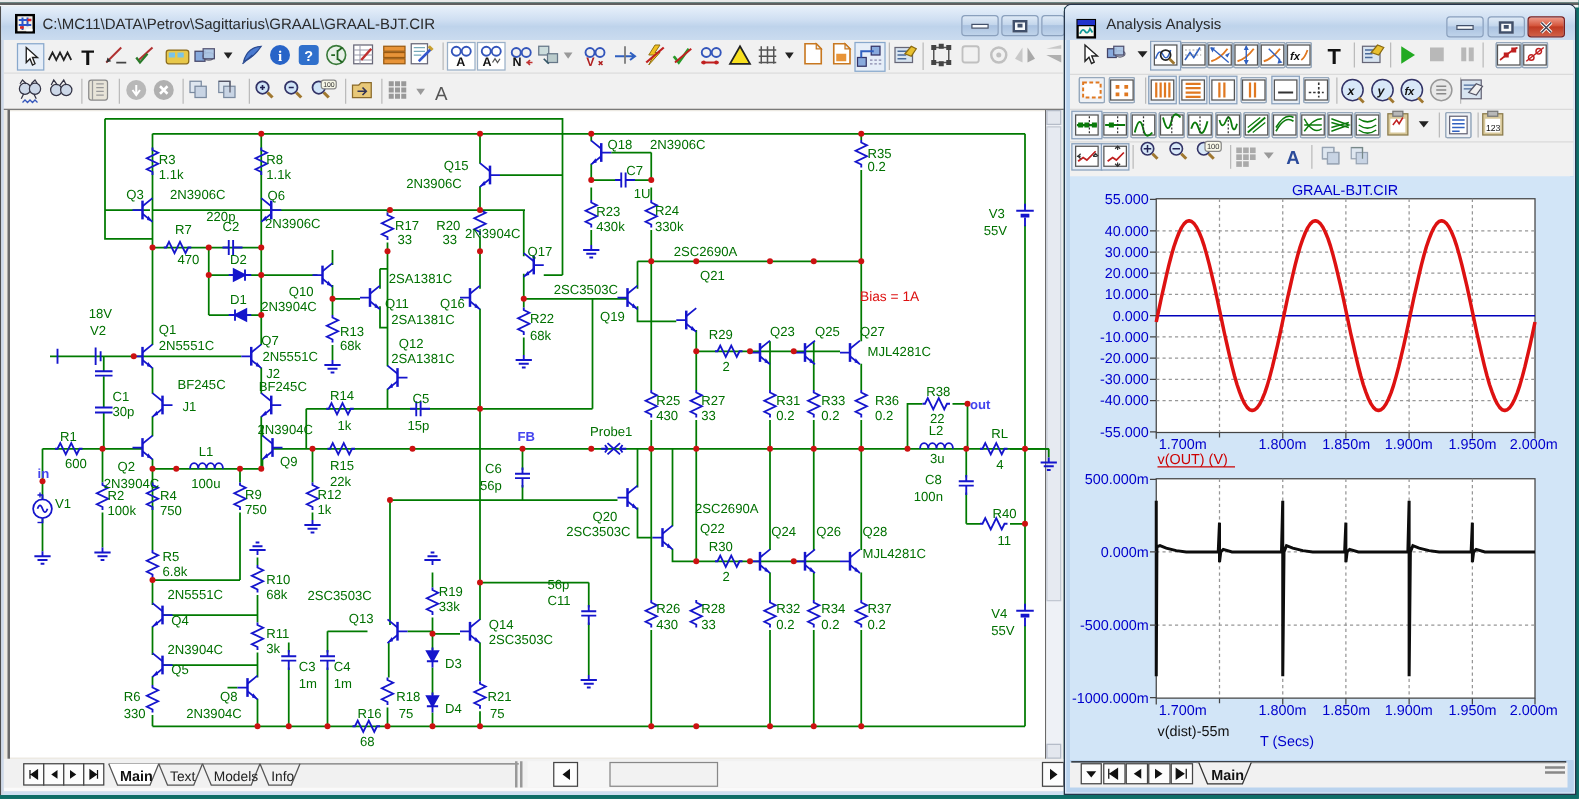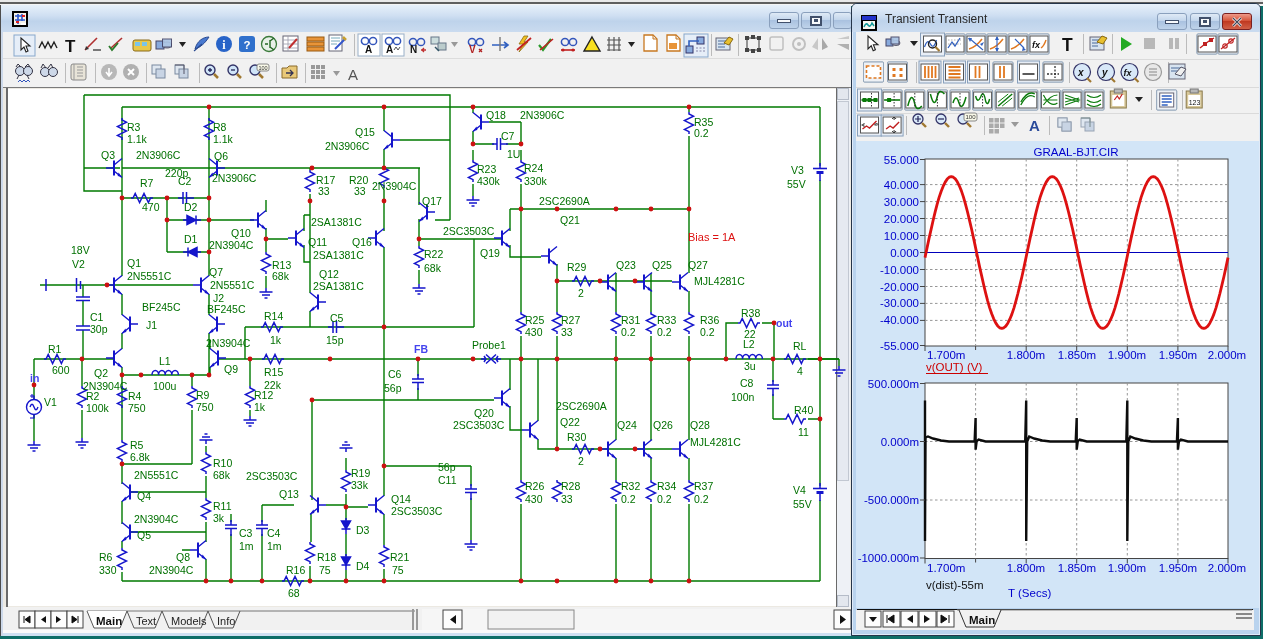--- a/index.html
+++ b/index.html
@@ -26,20 +26,21 @@
 
   <div class="abs" style="left:1px;top:0;width:850px;height:27px;background:linear-gradient(#e7f0fa,#cfdff2 40%,#bed3eb 60%,#cadbef);">
     <svg class="abs" style="left:11px;top:6px;" width="16" height="16">
       <rect x="0" y="0" width="16" height="16" fill="#000"></rect>
       <rect x="2" y="2" width="12" height="12" fill="#f3f0e8"></rect>
       <path d="M3,5 h10 M6,3 v10 M3,9 h10 M10,3 v7" stroke="#2a55cc" stroke-width="1.6" fill="none"></path>
       <rect x="10" y="4" width="3" height="2" fill="#e02020"></rect>
           <rect x="4" y="10" width="3" height="2" fill="#e02020"></rect>
       <rect x="9" y="12" width="5" height="2" fill="#fff"></rect>
     </svg>
+    <div class="abs titletext" style="left:33px;top:7px;white-space:nowrap;">C:\MC11\DATA\Petrov\Sagittarius\GRAAL\GRAAL-BJT.CIR</div>
     <div class="tbtn" style="left:768px;top:7px;">
           <div class="g" style="width:14px;height:4px;background:#f8fafc;border:1px solid #41506b;"></div>
         </div>
     <div class="tbtn" style="left:800px;top:7px;">
           <div class="g" style="width:12px;height:10px;background:#f8fafc;border:2px solid #41506b;">
             <div style="width:4px;height:3px;background:#41506b;margin:1px auto;"></div>
           </div>
         </div>
     <div class="tbtn" style="left:832px;top:7px;width:19px;"></div>
   </div>
@@ -775,21 +776,21 @@
 
 <div class="abs" style="left:851px;top:3px;width:412px;height:633px;">
   <div class="abs" style="left:0;top:0;width:410px;height:633px;background:#b9d3ee;border:1px solid #25354a;border-radius:6px 6px 0 0;box-shadow:inset 0 0 0 1px #dfeaf8;"></div>
   <div class="abs" style="left:1px;top:1px;width:408px;height:28px;background:linear-gradient(#e7f0fa,#cfdff2 40%,#bed3eb 60%,#cadbef);border-radius:5px 5px 0 0;"></div>
   <svg class="abs" style="left:10px;top:12px;" width="16" height="16">
     <rect x="0" y="0" width="16" height="16" fill="#000"></rect>
     <rect x="1" y="1" width="14" height="4" fill="#2233cc"></rect>
     <rect x="2" y="6" width="12" height="8" fill="#f8f8f0"></rect>
     <path d="M3,12 q2,-5 4,-2 q2,3 4,-2 l2,3" stroke="#119999" stroke-width="1.5" fill="none"></path>
   </svg>
-  <div class="abs titletext" style="left:34px;top:9px;">Transient Transient</div>
+  <div class="abs titletext" style="left:34px;top:9px;">Analysis Analysis</div>
   <div class="tbtn" style="left:306px;top:10px;">
         <div class="g" style="width:14px;height:4px;background:#f8fafc;border:1px solid #41506b;"></div>
       </div>
   <div class="tbtn" style="left:339px;top:10px;">
         <div class="g" style="width:12px;height:10px;background:#f8fafc;border:2px solid #41506b;">
           <div style="width:4px;height:3px;background:#41506b;margin:1px auto;"></div>
         </div>
       </div>
   <div class="tbtn" style="left:371px;top:10px;border-color:#7a2020;background:linear-gradient(#ee9a8a,#d4543a 45%,#c03a22 50%,#d06048);">
     <svg class="g" width="12" height="10">

